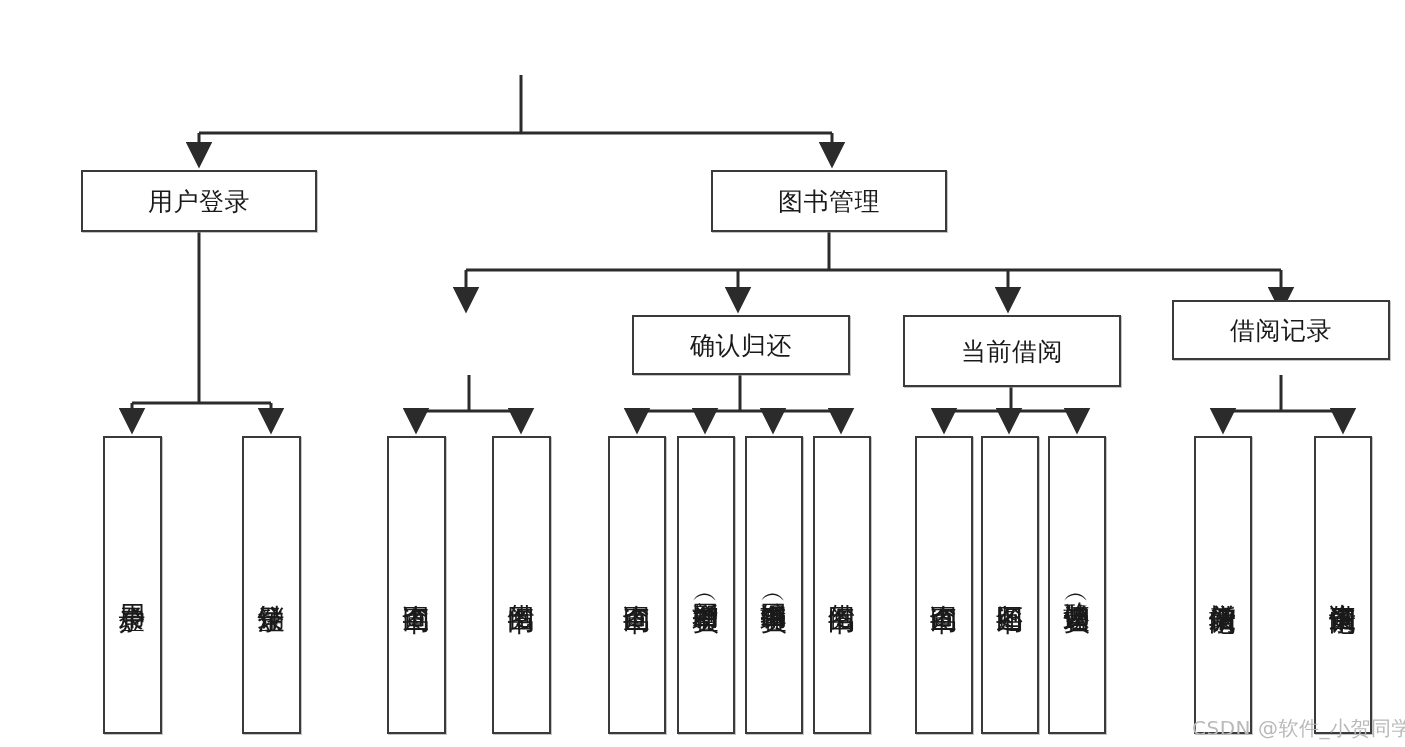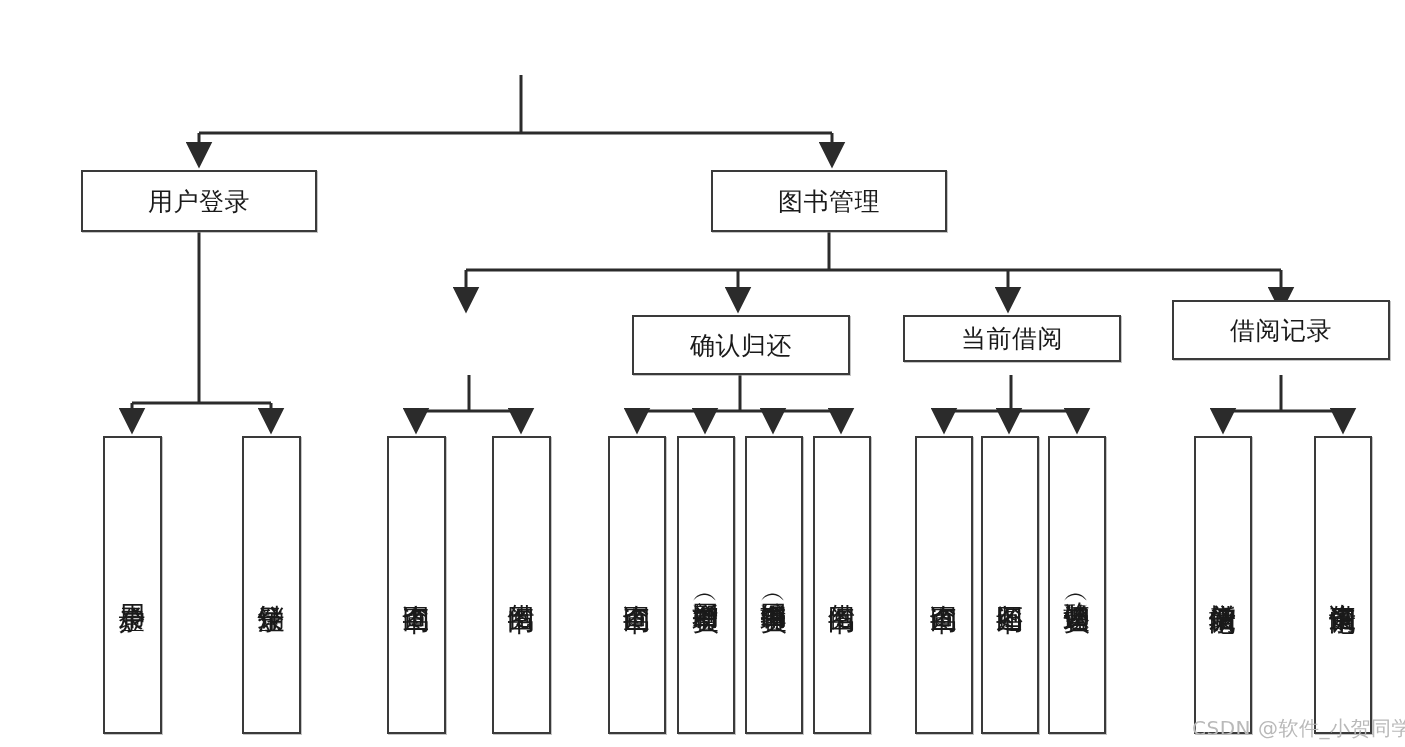--- a/index.html
+++ b/index.html
@@ -156,21 +156,21 @@
 
   <div class="node horiz" style="left:711px; top:170px; width:236px; height:62px;">
     <span class="node-label">图书管理</span>
   </div>
 
 
   <div class="node horiz" style="left:632px; top:315px; width:218px; height:60px;">
     <span class="node-label">确认归还</span>
   </div>
 
-  <div class="node horiz" style="left:903px; top:315px; width:218px; height:47px;">
+  <div class="node horiz" style="left:903px; top:315px; width:218px; height:72px;">
     <span class="node-label">当前借阅</span>
   </div>
 
   <div class="node horiz" style="left:1172px; top:300px; width:218px; height:60px;">
     <span class="node-label">借阅记录</span>
   </div>
 
   <div class="node vert" style="left:103px; top:436px; width:59px; height:298px;">
     <span class="node-label">用户登录</span>
   </div>

